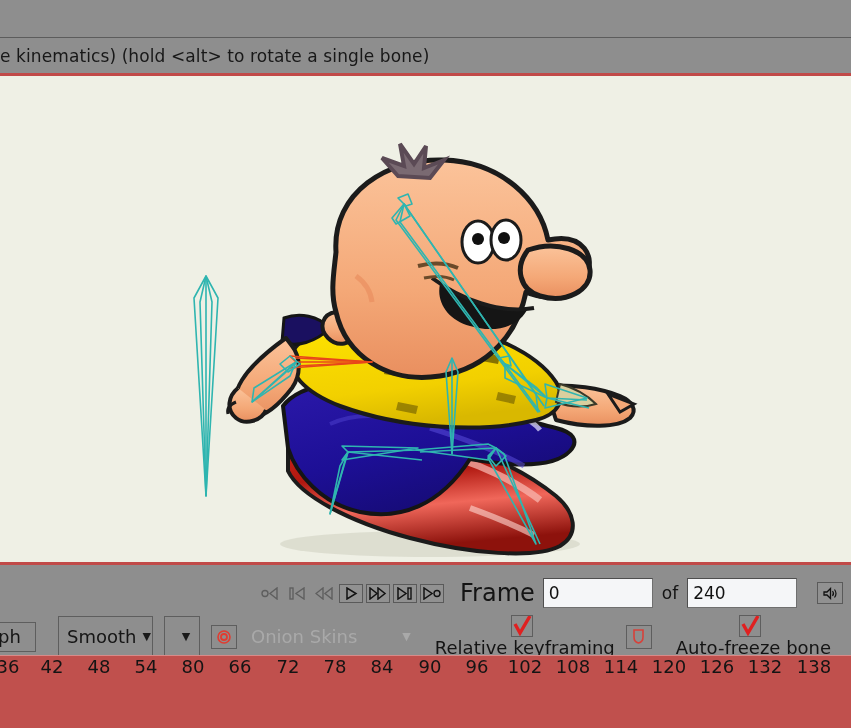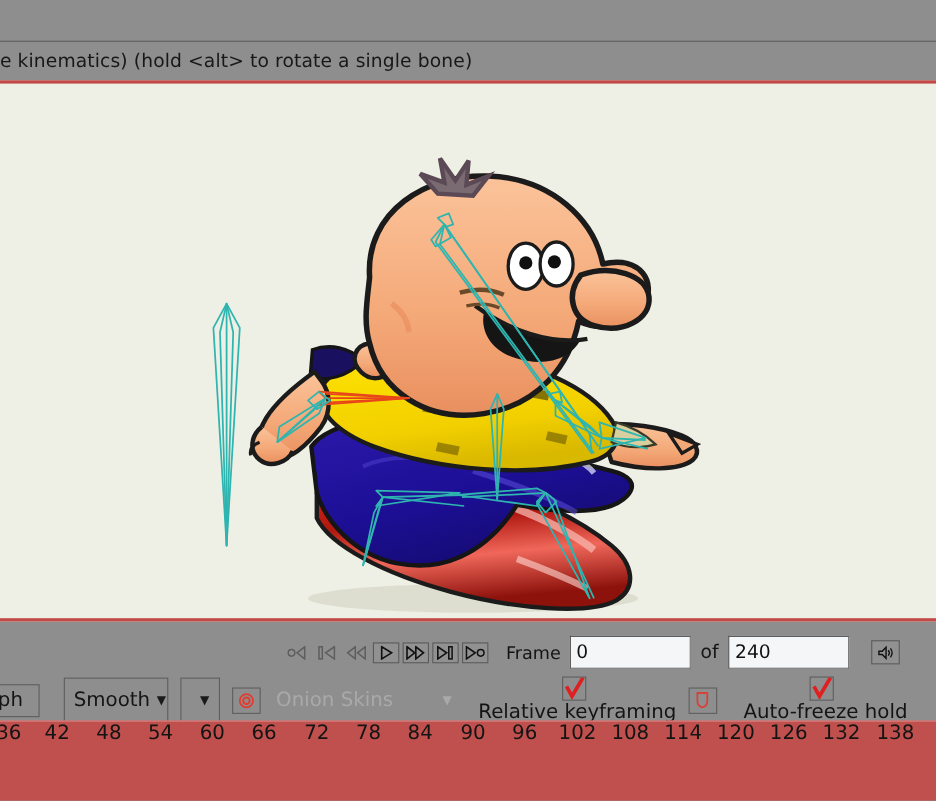--- a/index.html
+++ b/index.html
@@ -67,21 +67,21 @@
     width: 24px; height: 19px;
     display: flex; align-items: center; justify-content: center;
     box-sizing: border-box;
     background: transparent;
   }
   .tbtn.framed { border: 1px solid #5a5a5a; background: #919191; }
   .tbtn.dim svg { opacity: 0.42; }
   .tbtn svg { display: block; }
 
   .frame-label {
-    font-size: 16px; color: #141414;
+    font-size: 24px; color: #141414;
     margin-left: 16px; margin-right: 8px;
   }
   .num-field {
     height: 30px; box-sizing: border-box;
     background: #f5f6f8;
     border: 1px solid #6f6f6f;
     border-top-color: #4e4e4e; border-left-color: #4e4e4e;
     font-size: 17px; color: #111;
     display: flex; align-items: center;
     padding-left: 5px;
@@ -450,31 +450,31 @@
         <path d="M2 1 L11 1 L11 8 Q11 13 6.5 14 Q2 13 2 8 Z" fill="none" stroke="#d8413a" stroke-width="1.6"></path>
       </svg>
     </div>
 
     <div class="check-group">
       <span class="checkbox">
         <svg width="20" height="20" viewBox="0 0 20 20">
           <path d="M3 8 L8 17 L18 0" fill="none" stroke="#e02020" stroke-width="3.4" stroke-linecap="butt"></path>
         </svg>
       </span>
-      <span class="check-label">Auto-freeze hold</span>
+      <span class="check-label">Auto-freeze bone</span>
     </div>
   </div>
 
   <div class="ruler">
     <div class="ruler-ticks" id="ruler-ticks">
         <span class="tick-num" style="left: 8px;">36</span>
         <span class="tick-num" style="left: 52px;">42</span>
         <span class="tick-num" style="left: 99px;">48</span>
         <span class="tick-num" style="left: 146px;">54</span>
-        <span class="tick-num" style="left: 193px;">60</span>
+        <span class="tick-num" style="left: 193px;">80</span>
         <span class="tick-num" style="left: 240px;">66</span>
         <span class="tick-num" style="left: 288px;">72</span>
         <span class="tick-num" style="left: 335px;">78</span>
         <span class="tick-num" style="left: 382px;">84</span>
         <span class="tick-num" style="left: 430px;">90</span>
         <span class="tick-num" style="left: 477px;">96</span>
         <span class="tick-num" style="left: 525px;">102</span>
         <span class="tick-num" style="left: 573px;">108</span>
         <span class="tick-num" style="left: 621px; text-align: center;">114</span>
         <span class="tick-num" style="left: 669px;">120</span>

